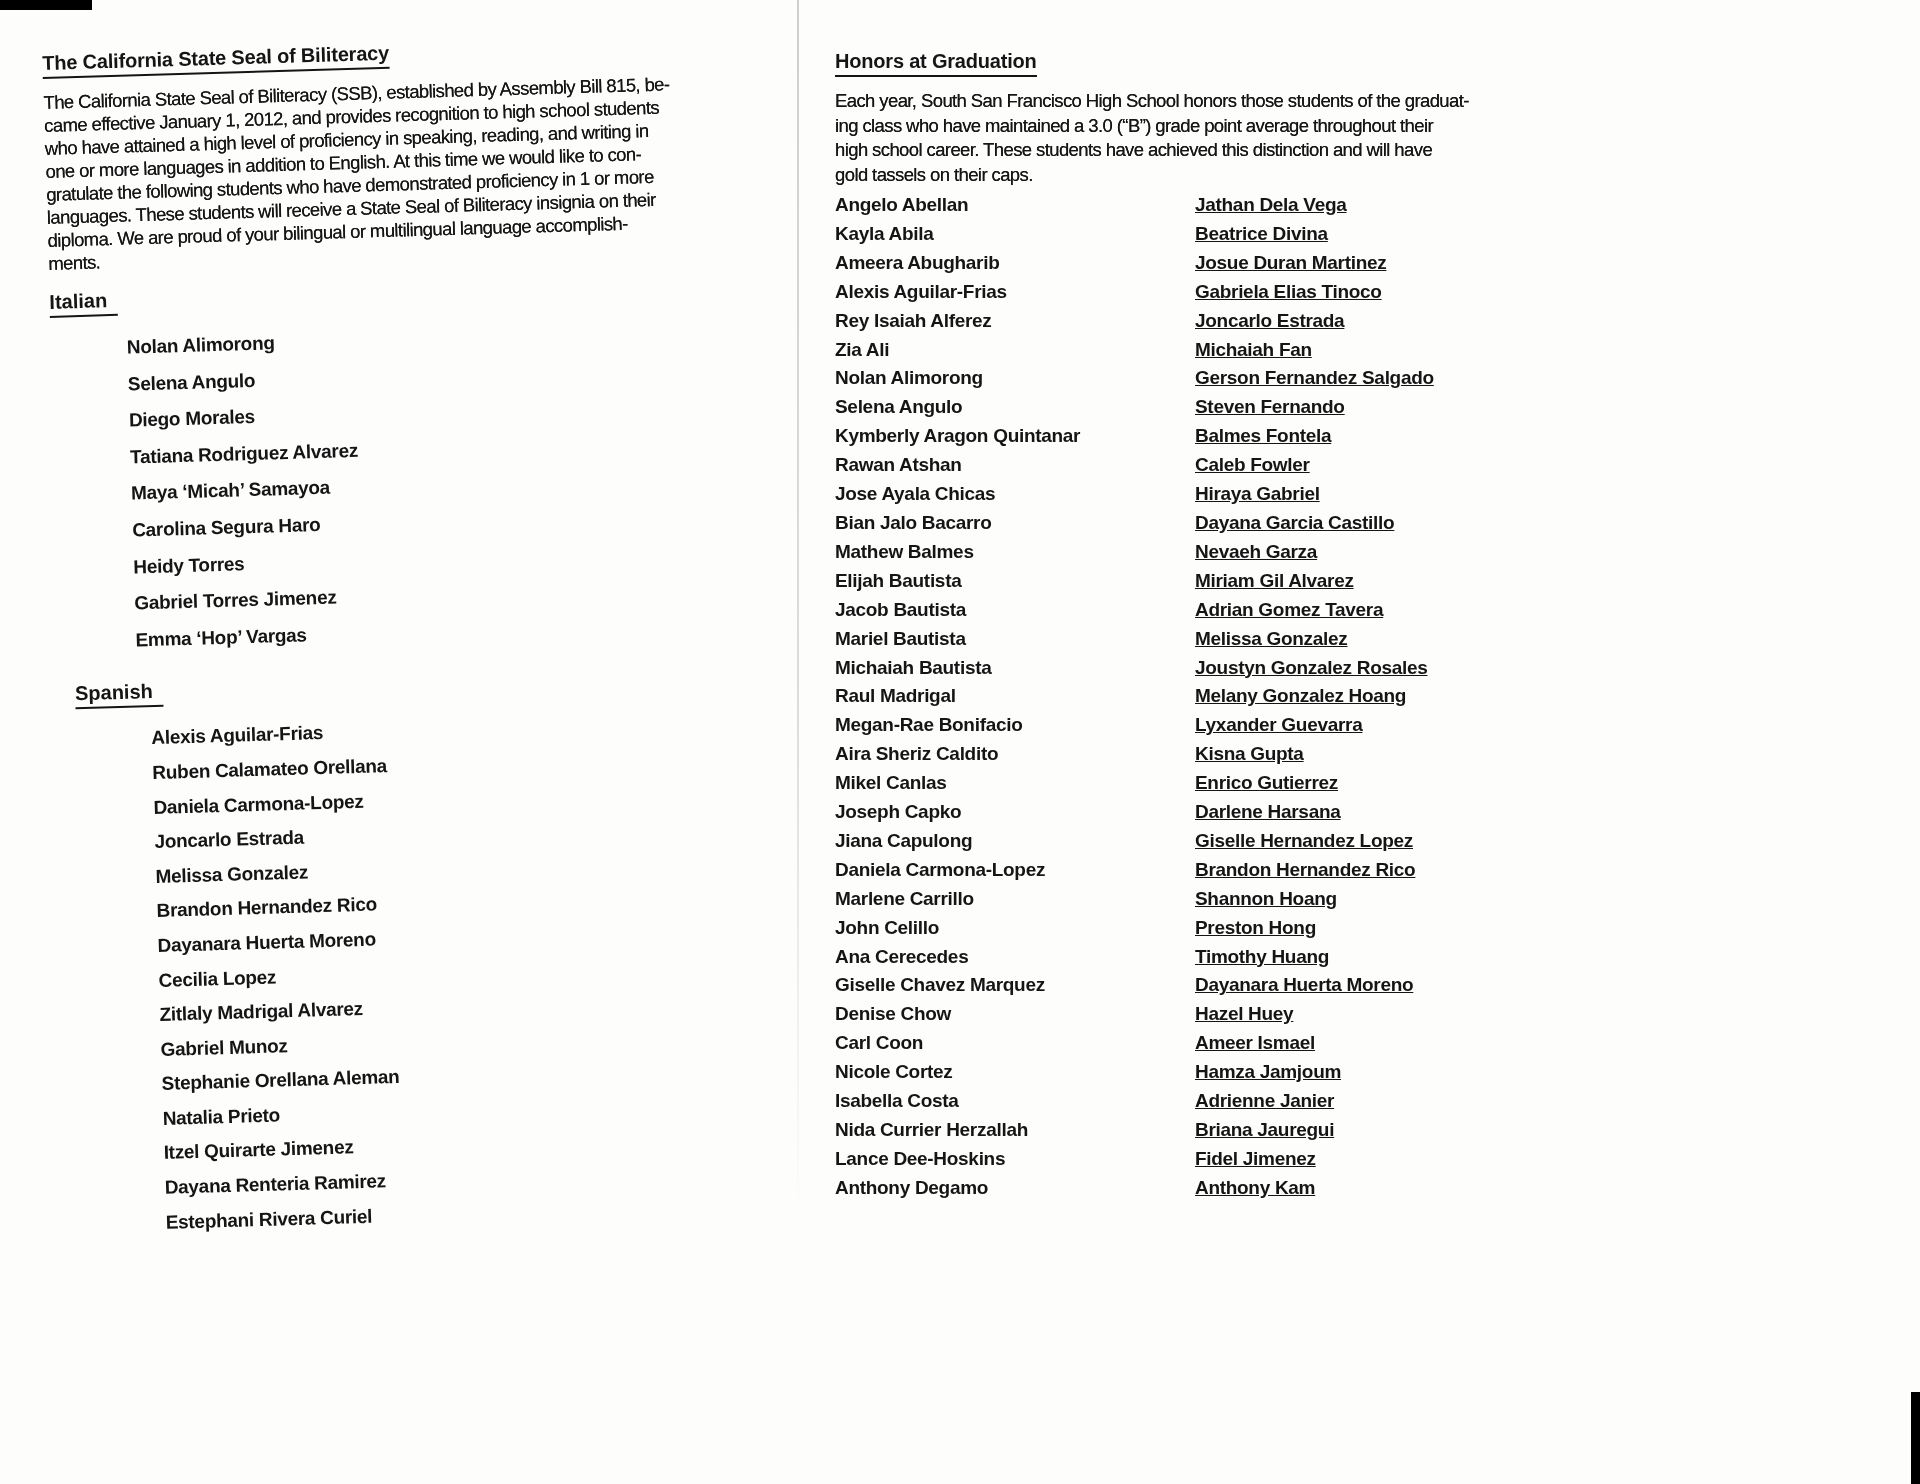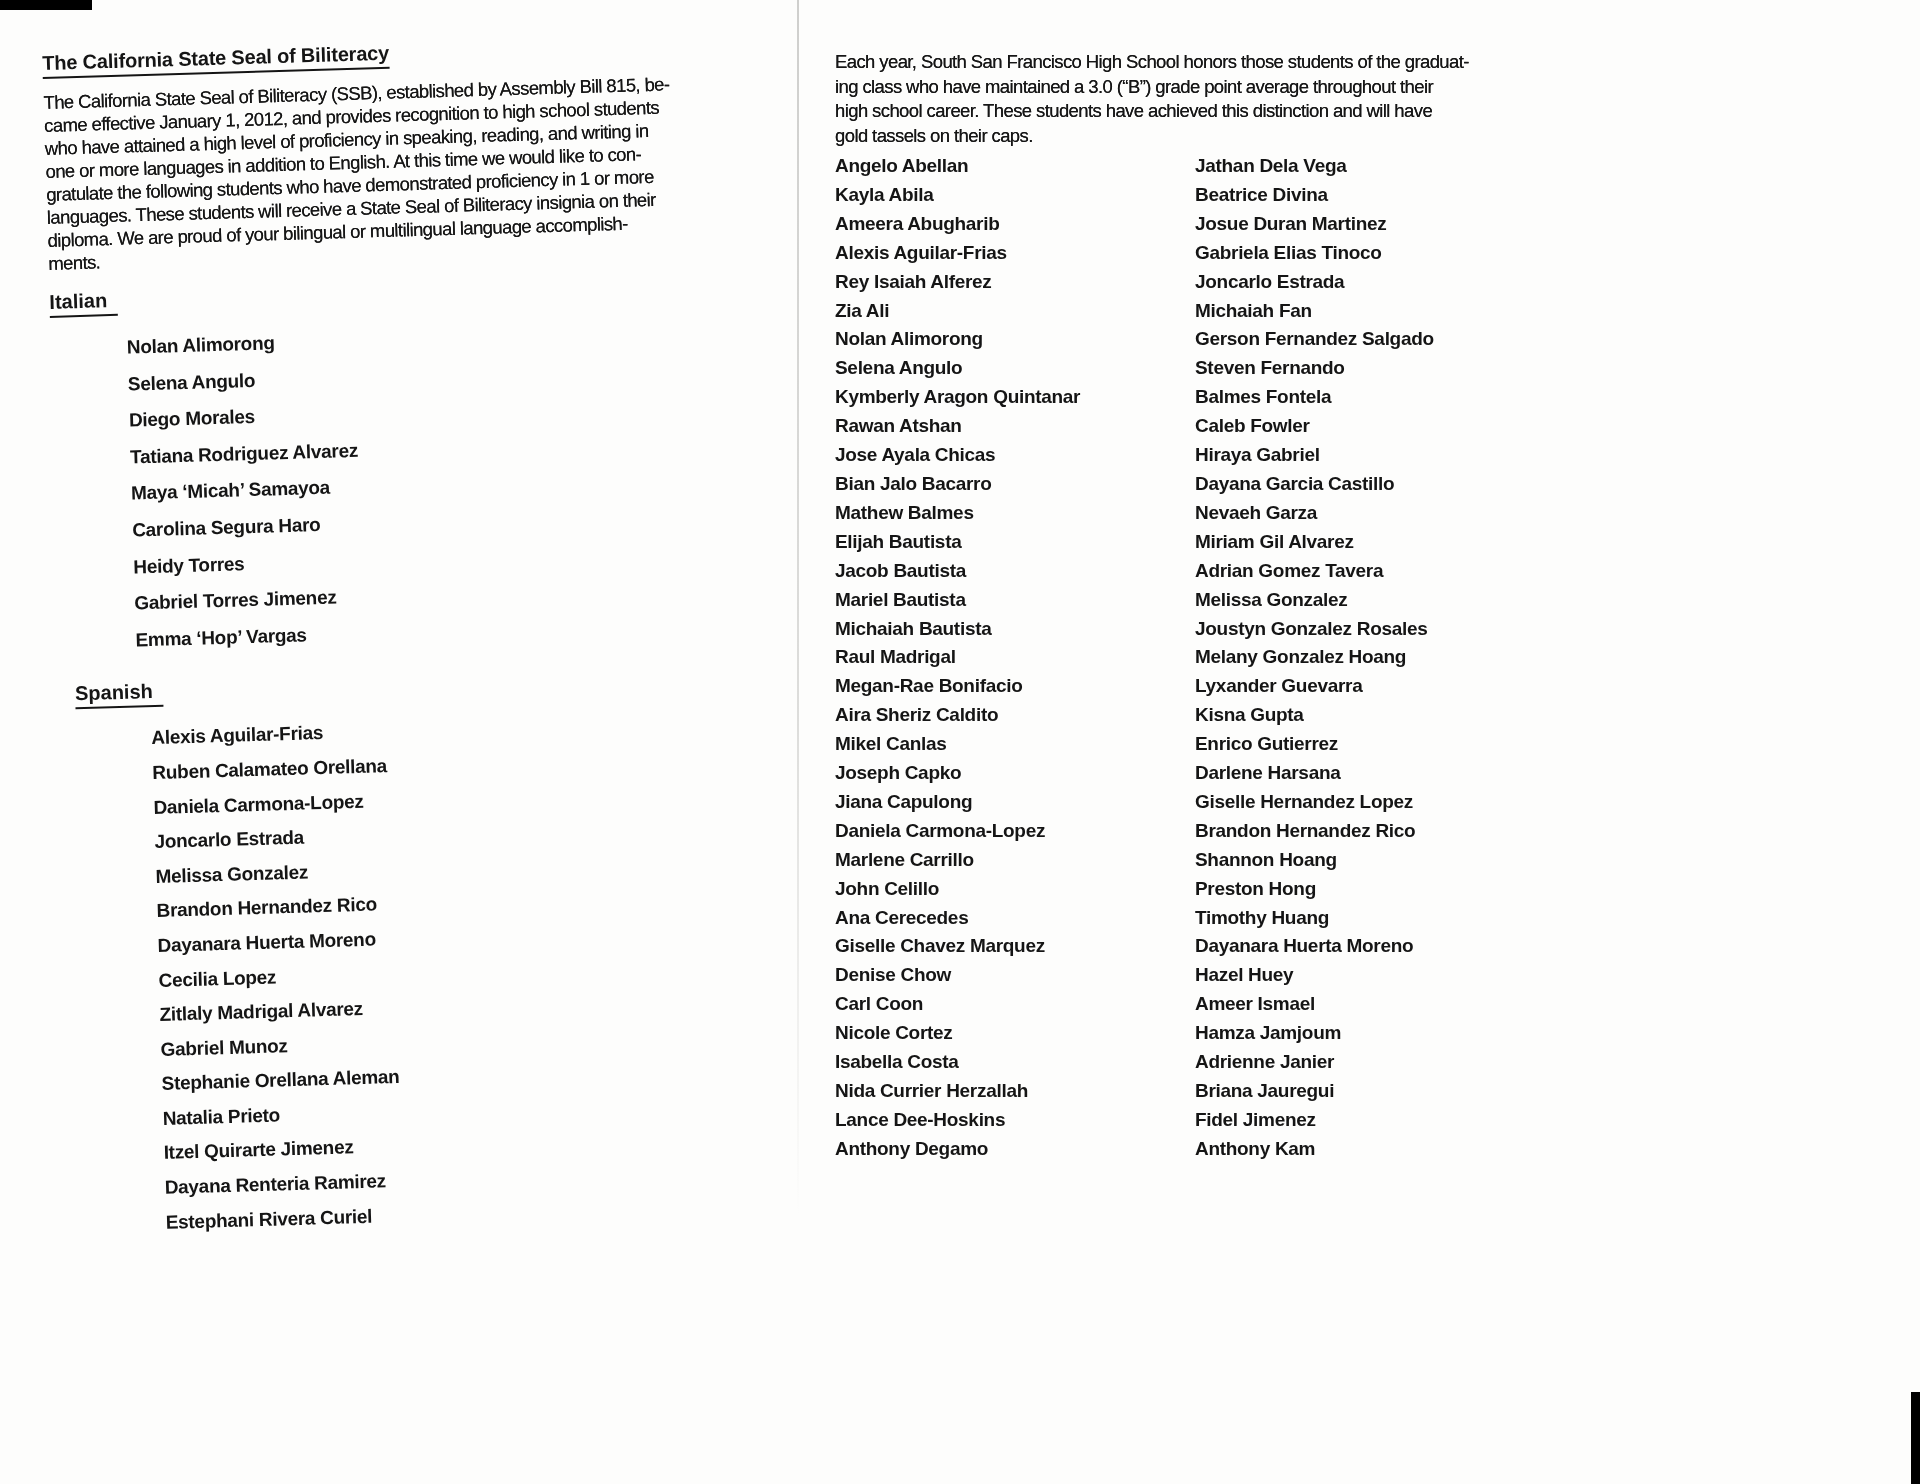--- a/index.html
+++ b/index.html
@@ -93,21 +93,21 @@
   .list-italian .name { line-height: 36.6px; }
   .list-spanish { margin-left: 89px; }
   .list-spanish .name { line-height: 34.6px; }
 
   .honors-columns {
     display: flex;
     align-items: flex-start;
     justify-content: space-between;
   }
   .honors-col1 { width: 360px; flex: 0 0 360px; }
-  .honors-col2 { flex: 1; }
+  .honors-col2 { flex: 1; text-decoration: underline; }
   .honors-columns .name { line-height: 28.9px; }
 </style>
 </head>
 <body>
 
 <div class="scan">
 
   <div class="artifact-top-left"></div>
   <div class="gutter-line"></div>
   <div class="artifact-bottom-right"></div>
@@ -156,20 +156,23 @@
         <div class="name">Gabriel Munoz</div>
         <div class="name">Stephanie Orellana Aleman</div>
         <div class="name">Natalia Prieto</div>
         <div class="name">Itzel Quirarte Jimenez</div>
         <div class="name">Dayana Renteria Ramirez</div>
         <div class="name">Estephani Rivera Curiel</div>
       </div>
   </div>
 
   <div class="page page-right">
+    <h2 class="page-title">
+      <span class="u">Honors at Graduation</span>
+    </h2>
     <p class="intro">Each year, South San Francisco High School honors those students of the graduat-
 ing class who have maintained a 3.0 (“B”) grade point average throughout their
 high school career. These students have achieved this distinction and will have
 gold tassels on their caps.</p>
 
     <div class="honors-columns">
       <div class="honors-col1">
           <div class="name">Angelo Abellan</div>
           <div class="name">Kayla Abila</div>
           <div class="name">Ameera Abugharib</div>

